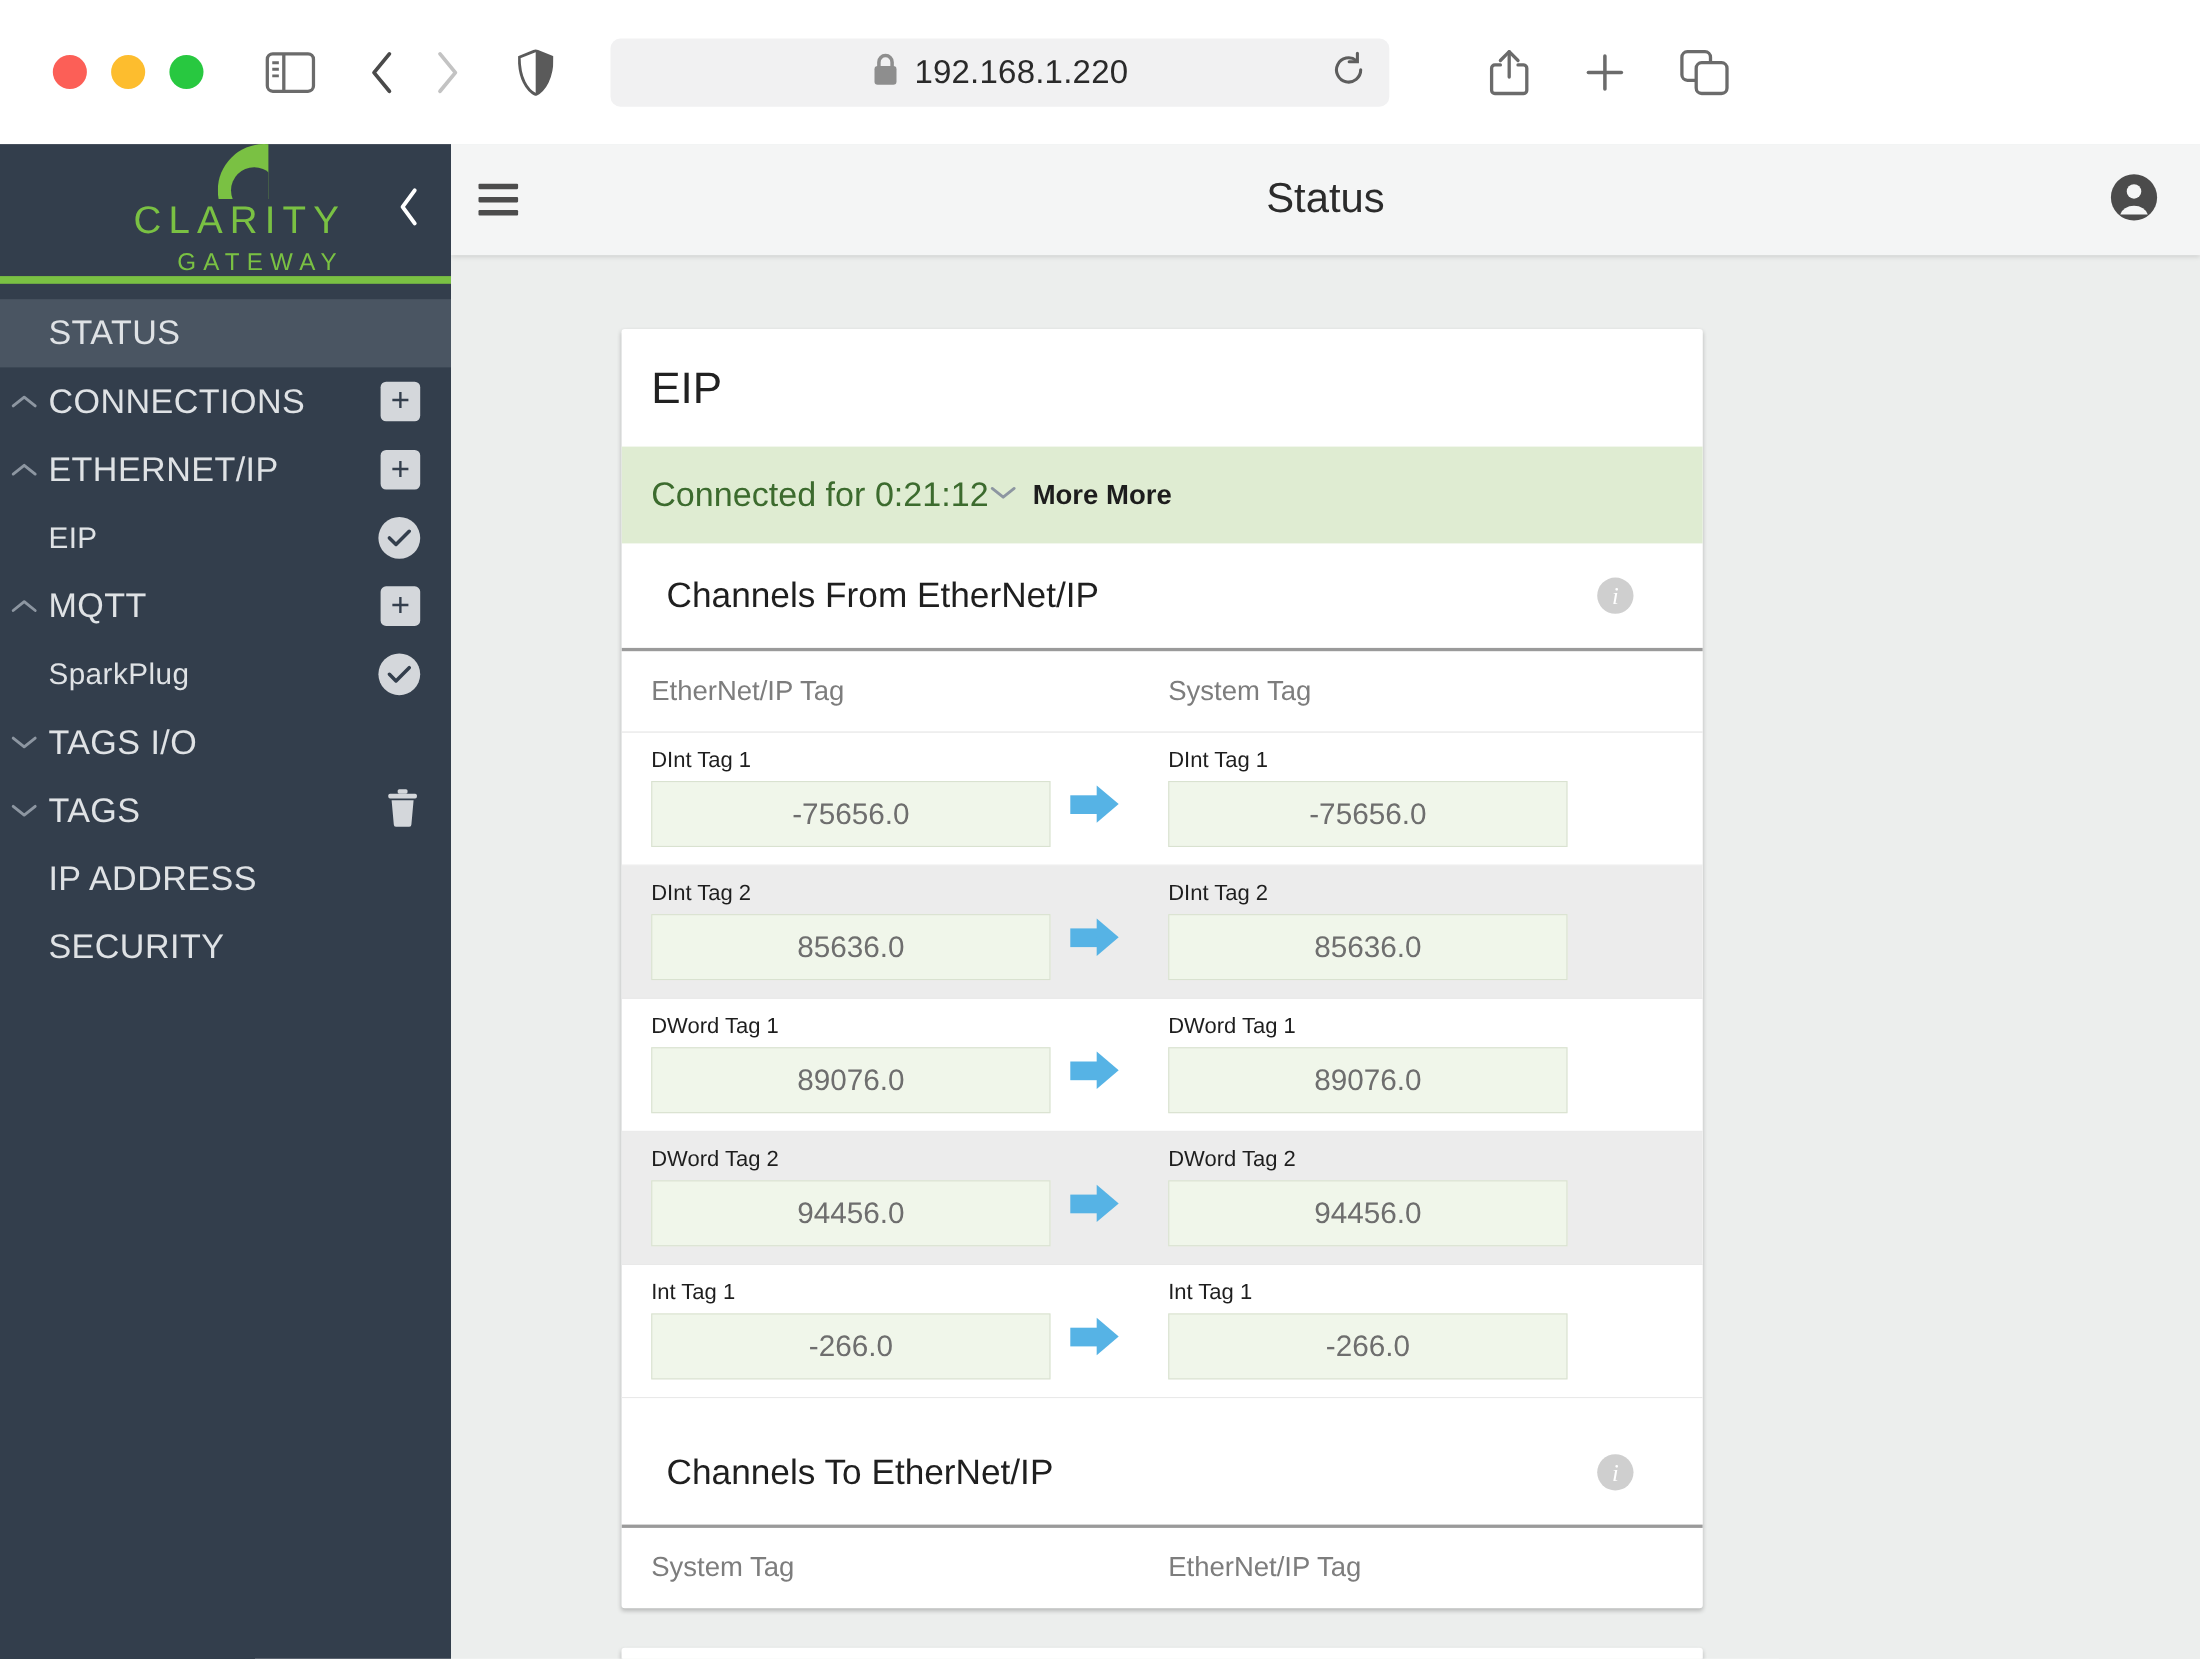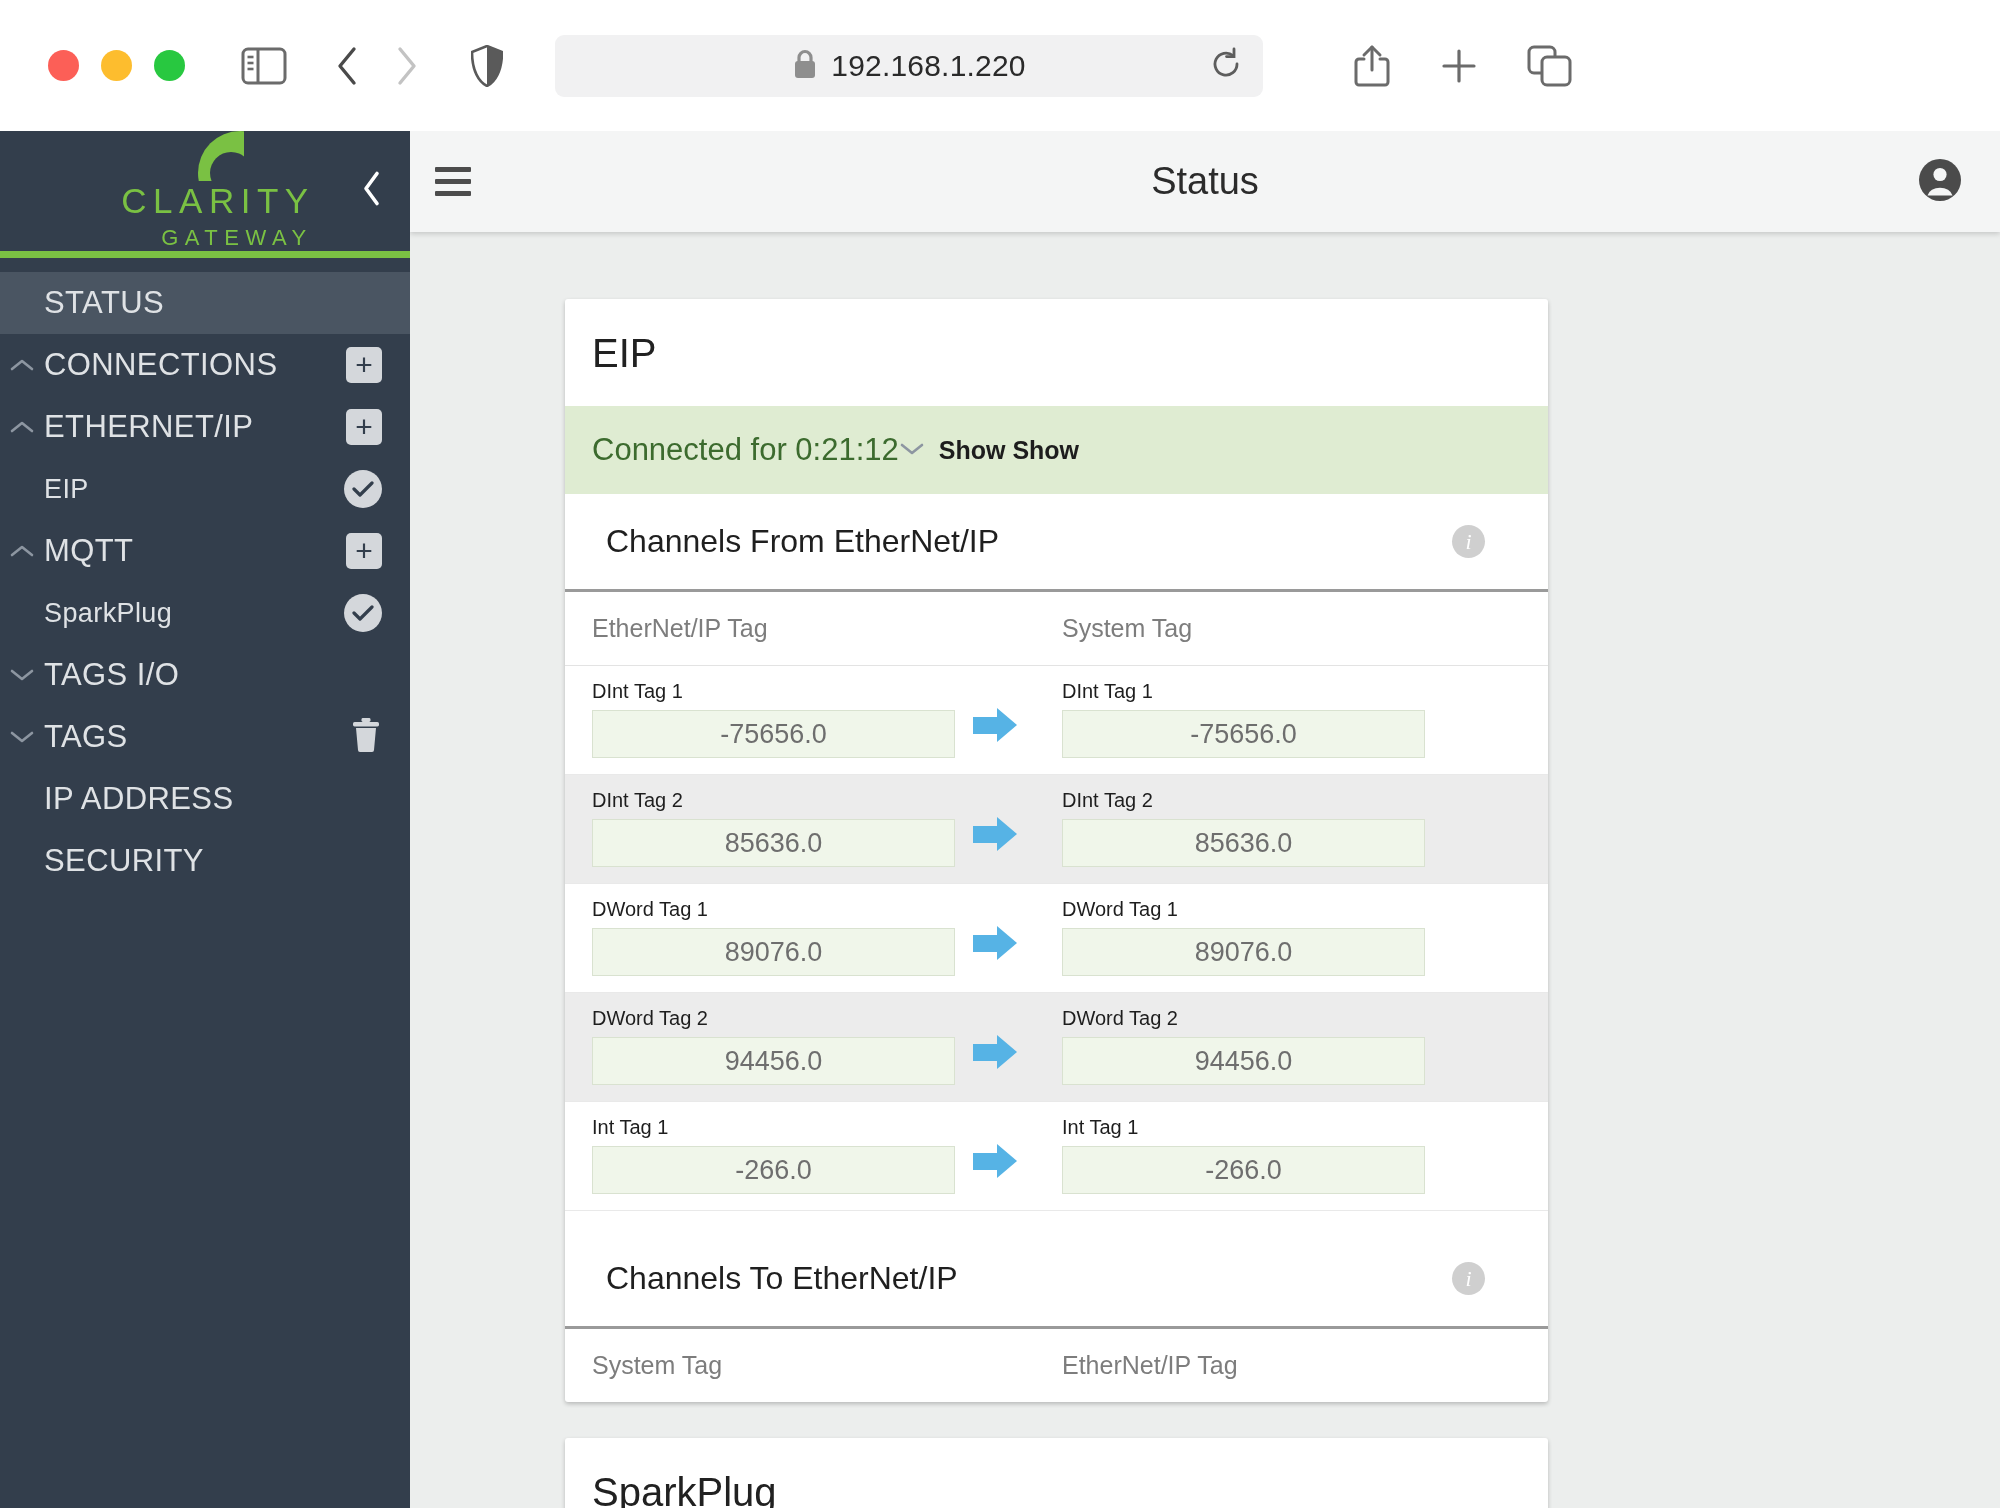--- a/index.html
+++ b/index.html
@@ -349,21 +349,21 @@
   .tag-cell {
     width: 390px;
     padding: 14px 0 16px 27px;
   }
   .tag-name {
     font-size: 20px;
     color: #1e1e1e;
     margin-bottom: 7px;
   }
   .tag-value {
-    height: 48px;
+    height: 60px;
     background: #f0f6ea;
     border: 1px solid #d9e2d0;
     display: flex;
     align-items: center;
     justify-content: center;
     font-size: 27px;
     color: #6e6e6e;
   }
 
   .arrow-cell {
@@ -616,21 +616,21 @@
       <div class="card-title">EIP</div>
 
       <div class="status-bar">
         <span class="status-text">Connected for 0:21:12</span>
         <span class="show-more">
           <span class="show-more-caret">
             <svg width="26" height="16" viewBox="0 0 26 16" fill="none" stroke="#8d96a1" stroke-width="2.6" stroke-linecap="round" stroke-linejoin="round">
                 <polyline points="3,4 13,12 23,4"></polyline>
               </svg>
           </span>
-          <span class="show-more-label">Show Show</span>
+          <span class="show-more-label">More More</span>
         </span>
       </div>
 
       <div class="section-head">
         <span class="section-head-title">Channels From EtherNet/IP</span>
         <span class="info-badge">i</span>
       </div>
 
       <div class="col-head-row">
         <span class="col-head col-a">EtherNet/IP Tag</span>

